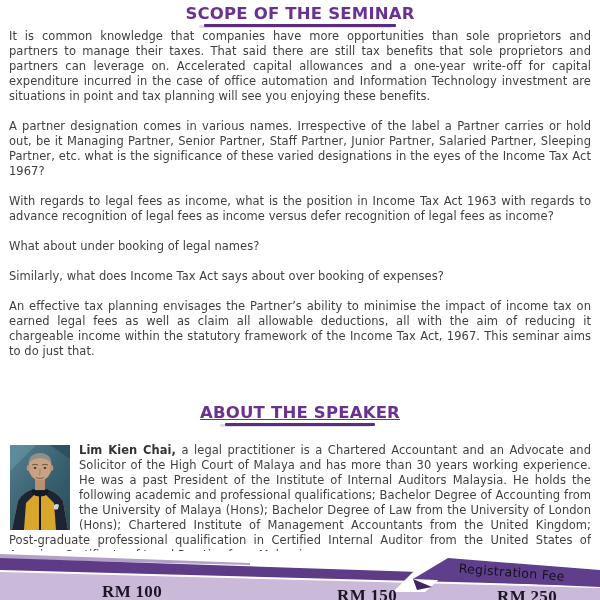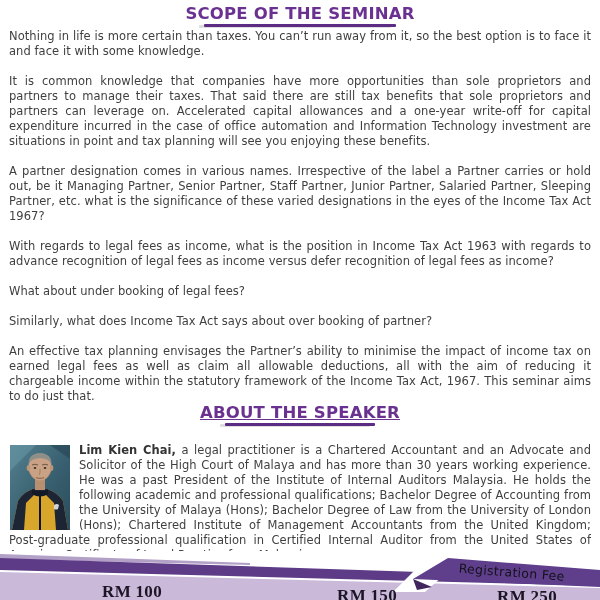--- a/index.html
+++ b/index.html
@@ -54,26 +54,25 @@
 <body>
 
 <div class="page">
 
   <div id="scope-title" class="section-title">
     <div>SCOPE OF THE SEMINAR</div>
     <div class="title-underline" style="width:192px;"></div>
   </div>
 
   <div id="scope-body" class="body-text">
-    <p>Nothing in life is more certain than taxes.  You can’t run away from it, so the best option is to face it and face it with some knowledge.</p>
     <p>It is common knowledge that companies have more opportunities than sole proprietors and partners to manage their taxes.  That said there are still tax benefits that sole proprietors and partners can leverage on.  Accelerated capital allowances and a one-year write-off for capital expenditure incurred in the case of office automation and Information Technology investment are situations in point and tax planning will see you enjoying these benefits.</p>
     <p>A partner designation comes in various names.  Irrespective of the label a Partner carries or hold out, be it Managing Partner, Senior Partner, Staff Partner, Junior Partner, Salaried Partner, Sleeping Partner, etc. what is the significance of these varied designations in the eyes of the Income Tax Act 1967?</p>
     <p>With regards to legal fees as income, what is the position in Income Tax Act 1963 with regards to advance recognition of legal fees as income versus defer recognition of legal fees as income?</p>
-    <p>What about under booking of legal fees?</p>
-    <p>Similarly, what does Income Tax Act says about over booking of partner?</p>
+    <p>What about under booking of legal names?</p>
+    <p>Similarly, what does Income Tax Act says about over booking of expenses?</p>
     <p>An effective tax planning envisages the Partner’s ability to minimise the impact of income tax on earned legal fees as well as claim all allowable deductions, all with the aim of reducing it chargeable income within the statutory framework of the Income Tax Act, 1967. This seminar aims to do just that.</p>
   </div>
 
   <div id="about-title" class="section-title">
     <div>ABOUT THE SPEAKER</div>
     <div class="title-underline" style="width:150px;"></div>
   </div>
 
   <div id="speaker" class="body-text">
     <svg id="speaker-photo" viewBox="0 0 60 85" aria-hidden="true">

